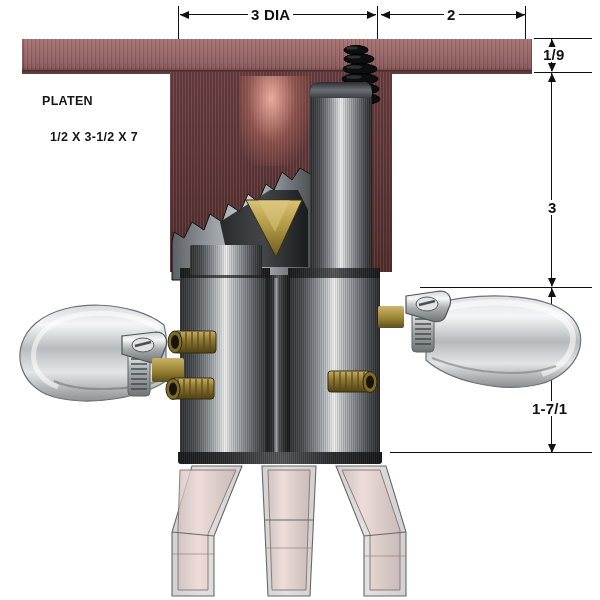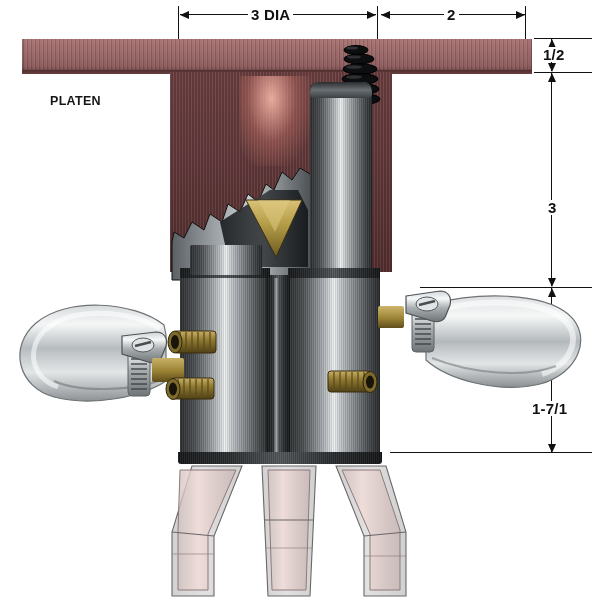--- a/index.html
+++ b/index.html
@@ -126,33 +126,34 @@
   <div class="dimtext" style="left:444px;top:7px;">2</div>
 
   <div class="extline-h" style="left:534px;top:38px;width:58px;"></div>
   <div class="extline-h" style="left:534px;top:72px;width:58px;"></div>
   <div class="extline-h" style="left:420px;top:287px;width:172px;"></div>
   <div class="extline-h" style="left:390px;top:452px;width:202px;"></div>
 
   <div class="dimline-v" style="left:551px;top:39px;height:32px;"></div>
   <div class="arrow arr-up" style="left:548px;top:39px;"></div>
   <div class="arrow arr-down" style="left:548px;top:63px;"></div>
-  <div class="dimtext v" style="left:540px;top:47px;">1/2</div>
+  <div class="dimtext v" style="left:540px;top:47px;">1/9</div>
 
   <div class="dimline-v" style="left:551px;top:73px;height:213px;"></div>
   <div class="arrow arr-up" style="left:548px;top:73px;"></div>
   <div class="arrow arr-down" style="left:548px;top:278px;"></div>
   <div class="dimtext v" style="left:545px;top:200px;">3</div>
 
   <div class="dimline-v" style="left:551px;top:288px;height:164px;"></div>
   <div class="arrow arr-up" style="left:548px;top:288px;"></div>
   <div class="arrow arr-down" style="left:548px;top:444px;"></div>
   <div class="dimtext v" style="left:529px;top:401px;">1-7/1</div>
 
-  <div class="note" style="left:50px;top:92px;">PLATEN</div>
+  <div class="note" style="left:42px;top:92px;">PLATEN</div>
+  <div class="note" style="left:50px;top:128px;">1/2 X 3-1/2 X 7</div>
 
   <div class="platen" style="left:22px;top:39px;width:510px;height:33px;"></div>
 
   <div class="abs" style="left:22px;top:70px;width:510px;height:4px;
               background:linear-gradient(180deg,#4e2d2d,#6a4040);"></div>
 
   <div class="platen-deep" style="left:170px;top:72px;width:222px;height:200px;"></div>
 
   <div class="abs" style="left:240px;top:76px;width:70px;height:90px;
               background:radial-gradient(ellipse at 45% 25%,

